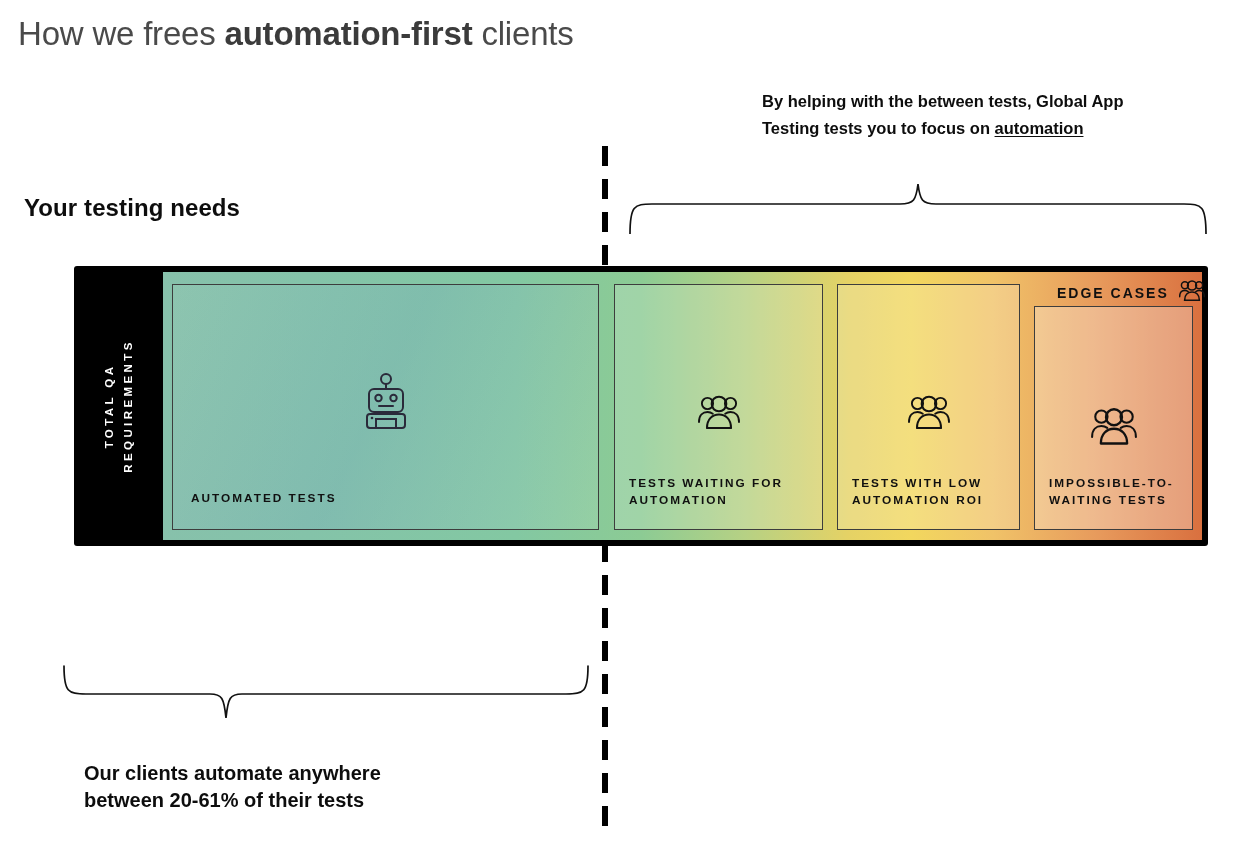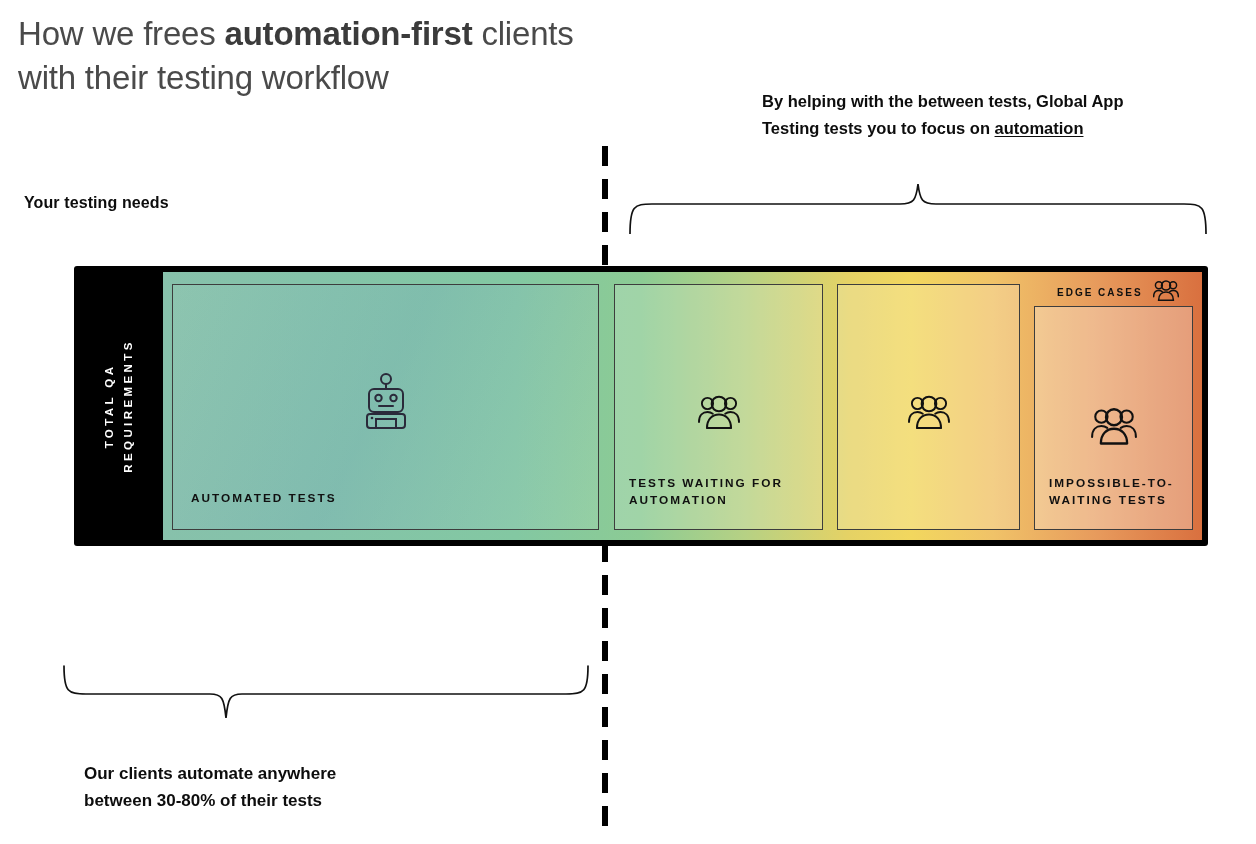--- a/index.html
+++ b/index.html
@@ -48,33 +48,33 @@
   #top-note .u {
     text-decoration: underline;
     text-underline-offset: 2px;
   }
 
   
   #needs-label {
     position: absolute;
     left: 24px;
     top: 194px;
-    font-size: 16px;
+    font-size: 24px;
     font-weight: 700;
     color: #0d0d0d;
     letter-spacing: 0.1px;
   }
 
   
   #bottom-note {
     position: absolute;
     left: 84px;
     top: 760px;
     width: 430px;
-    font-size: 17px;
+    font-size: 20px;
     line-height: 27px;
     font-weight: 700;
     color: #0d0d0d;
   }
 
   
   #divider {
     position: absolute;
     left: 602px;
     top: 146px;
@@ -193,46 +193,45 @@
   #edge-cases {
     position: absolute;
     left: 874px;
     top: 8px;
     width: 156px;
     display: flex;
     align-items: center;
     gap: 10px;
   }
   #edge-cases .ec-text {
-    font-size: 10px;
+    font-size: 14px;
     font-weight: 700;
     letter-spacing: 2.0px;
     color: #101010;
     white-space: nowrap;
     padding-left: 20px;
   }
 </style>
 </head>
 <body>
 
 <div id="headline">
   <span>How we frees </span><span class="em">automation-first</span><span> clients</span><br>
-  <span>with their testing workflow</span>
 </div>
 
 <div id="top-note">
   <span>By helping with the between tests, Global App</span><br>
   <span>Testing tests you to focus on </span><span class="u">automation</span>
 </div>
 
 <div id="needs-label">Your testing needs</div>
 
 <div id="bottom-note">
   <span>Our clients automate anywhere</span><br>
-  <span>between 30-80% of their tests</span>
+  <span>between 20-61% of their tests</span>
 </div>
 
 <div id="divider"></div>
 
 <div class="bracket" id="bracket-top">
   <svg width="580" height="52" viewBox="0 0 580 52" fill="none" xmlns="http://www.w3.org/2000/svg">
     <path d="M2 52 C2 24, 6 22, 24 22 L272 22 C286 22, 288 18, 290 2 C292 18, 294 22, 308 22 L556 22 C574 22, 578 24, 578 52" stroke="#111" stroke-width="1.7" fill="none" stroke-linecap="round"></path>
   </svg>
 </div>
 
@@ -289,20 +288,22 @@
       <span class="panel-icon">
         <svg width="42" height="34" viewBox="0 0 42 34" fill="none" xmlns="http://www.w3.org/2000/svg">
           <circle cx="9.5" cy="8.5" r="5.6" stroke="#111" stroke-width="1.9"></circle>
           <path d="M1 27 C1 20, 5 17, 9.5 17 C11.5 17, 13.3 17.6, 14.8 18.7" stroke="#111" stroke-width="1.9" stroke-linecap="round"></path>
           <circle cx="32.5" cy="8.5" r="5.6" stroke="#111" stroke-width="1.9"></circle>
           <path d="M41 27 C41 20, 37 17, 32.5 17 C30.5 17, 28.7 17.6, 27.2 18.7" stroke="#111" stroke-width="1.9" stroke-linecap="round"></path>
           <circle cx="21" cy="9" r="7.3" stroke="#111" stroke-width="2.1"></circle>
           <path d="M9 33 C9 24, 14.5 19.5, 21 19.5 C27.5 19.5, 33 24, 33 33 Z" stroke="#111" stroke-width="2.1" fill="none" stroke-linejoin="round"></path>
         </svg>
       </span>
+      <div class="panel-label">TESTS WITH LOW
+AUTOMATION ROI</div>
     </div>
 
     <div class="panel" id="panel-3">
       <span class="panel-icon">
         <svg width="46" height="38" viewBox="0 0 42 34" fill="none" xmlns="http://www.w3.org/2000/svg">
           <circle cx="9.5" cy="8.5" r="5.6" stroke="#111" stroke-width="1.9"></circle>
           <path d="M1 27 C1 20, 5 17, 9.5 17 C11.5 17, 13.3 17.6, 14.8 18.7" stroke="#111" stroke-width="1.9" stroke-linecap="round"></path>
           <circle cx="32.5" cy="8.5" r="5.6" stroke="#111" stroke-width="1.9"></circle>
           <path d="M41 27 C41 20, 37 17, 32.5 17 C30.5 17, 28.7 17.6, 27.2 18.7" stroke="#111" stroke-width="1.9" stroke-linecap="round"></path>
           <circle cx="21" cy="9" r="7.3" stroke="#111" stroke-width="2.1"></circle>

